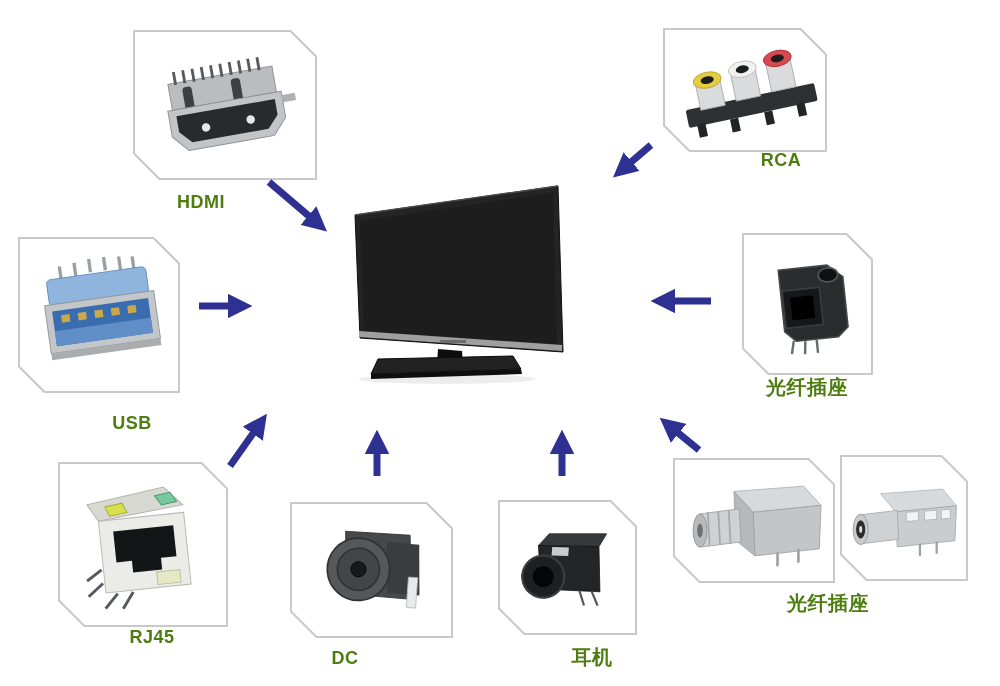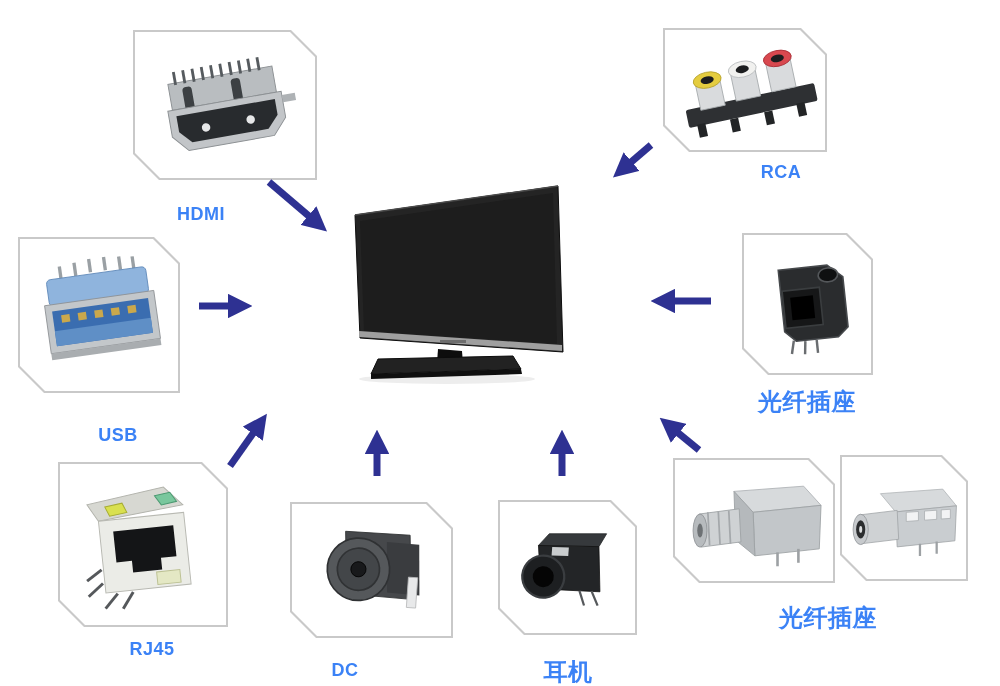--- a/index.html
+++ b/index.html
@@ -8,24 +8,24 @@
 
   
   .card{position:absolute;
         clip-path:polygon(0 0, calc(100% - 26px) 0, 100% 26px, 100% 100%, 26px 100%, 0 calc(100% - 26px));
         background:#c9c9c9;}
   .card .inner{position:absolute;inset:0;background:#ffffff;
         clip-path:polygon(2px 2px, calc(100% - 27px) 2px, calc(100% - 2px) 27px,
                           calc(100% - 2px) calc(100% - 2px), 27px calc(100% - 2px), 2px calc(100% - 27px));
         display:flex;align-items:center;justify-content:center;}
 
-  .label{position:absolute;transform:translateX(-50%);color:#3b82f6;font-weight:bold;
-         white-space:nowrap;letter-spacing:.5px;margin-top:12px;}
+  .label{position:absolute;transform:translateX(-50%);color:#4d7c0f;font-weight:bold;
+         white-space:nowrap;letter-spacing:.5px;}
   .label.latin{font-size:18px;}
-  .label.cjk{font-size:24px;}
+  .label.cjk{font-size:20px;}
 
   #overlay{position:absolute;left:0;top:0;width:1000px;height:686px;pointer-events:none;}
   svg{display:block;}
 </style>
 </head>
 <body>
 
 <div id="page">
 
   <div class="card" style="left:133px;top:30px;width:184px;height:150px">
@@ -106,21 +106,21 @@
               <rect x="60" y="74" width="10" height="9"></rect>
             <rect x="80" y="74" width="10" height="9"></rect>
               <rect x="100" y="74" width="10" height="9"></rect>
             <rect x="120" y="74" width="10" height="9"></rect>
           </g>
           <rect x="22" y="118" width="132" height="8" fill="#a9adb0"></rect>
         </g>
       </svg>
     </div>
   </div>
-  <div class="label latin" style="left:118px;top:413px">USB</div>
+  <div class="label latin" style="left:132px;top:413px">USB</div>
 
   <div class="card" style="left:742px;top:233px;width:131px;height:142px">
     <div class="inner">
       <svg width="114" height="124" viewBox="0 0 140 150">
         <g transform="rotate(-6 70 75)">
           <path d="M38,30 h60 l18,16 v62 l-13,11 h-52 l-13,-13 v-60 z" fill="#2a2c2e" stroke="#46494c" stroke-width="2"></path>
           <ellipse cx="98" cy="42" rx="12" ry="8.5" fill="#0f1011" stroke="#54575a" stroke-width="2"></ellipse>
           <rect x="40" y="56" width="46" height="46" fill="#161718" stroke="#3a3d3f" stroke-width="2"></rect>
           <rect x="49" y="65" width="28" height="28" fill="#000000"></rect>
           <g stroke="#6a6d70" stroke-width="3">
@@ -182,21 +182,21 @@
           <circle cx="46" cy="78" r="28" fill="#1d1f21" stroke="#3a3d40" stroke-width="3"></circle>
           <circle cx="46" cy="78" r="14" fill="#050505"></circle>
           <g stroke="#55585b" stroke-width="3">
             <line x1="108" y1="104" x2="114" y2="124"></line>
             <line x1="92" y1="102" x2="96" y2="122"></line>
           </g>
         </g>
       </svg>
     </div>
   </div>
-  <div class="label cjk" style="left:568px;top:644px">耳机</div>
+  <div class="label cjk" style="left:592px;top:644px">耳机</div>
 
   <div class="card" style="left:673px;top:458px;width:162px;height:125px">
     <div class="inner">
       <svg width="148" height="106" viewBox="0 0 170 120">
         <polygon points="62,26 142,20 162,42 84,50" fill="#d7dadc" stroke="#aeb2b5"></polygon>
         <polygon points="84,50 162,42 160,92 86,100" fill="#c2c6c9" stroke="#9da1a4"></polygon>
         <polygon points="62,26 84,50 86,100 64,82" fill="#b5b9bc" stroke="#9da1a4"></polygon>
         <polygon points="22,52 68,46 70,84 24,90" fill="#cfd2d4" stroke="#9da1a4"></polygon>
         <g stroke="#a4a8ab" stroke-width="2">
           <line x1="32" y1="50" x2="34" y2="88"></line>

